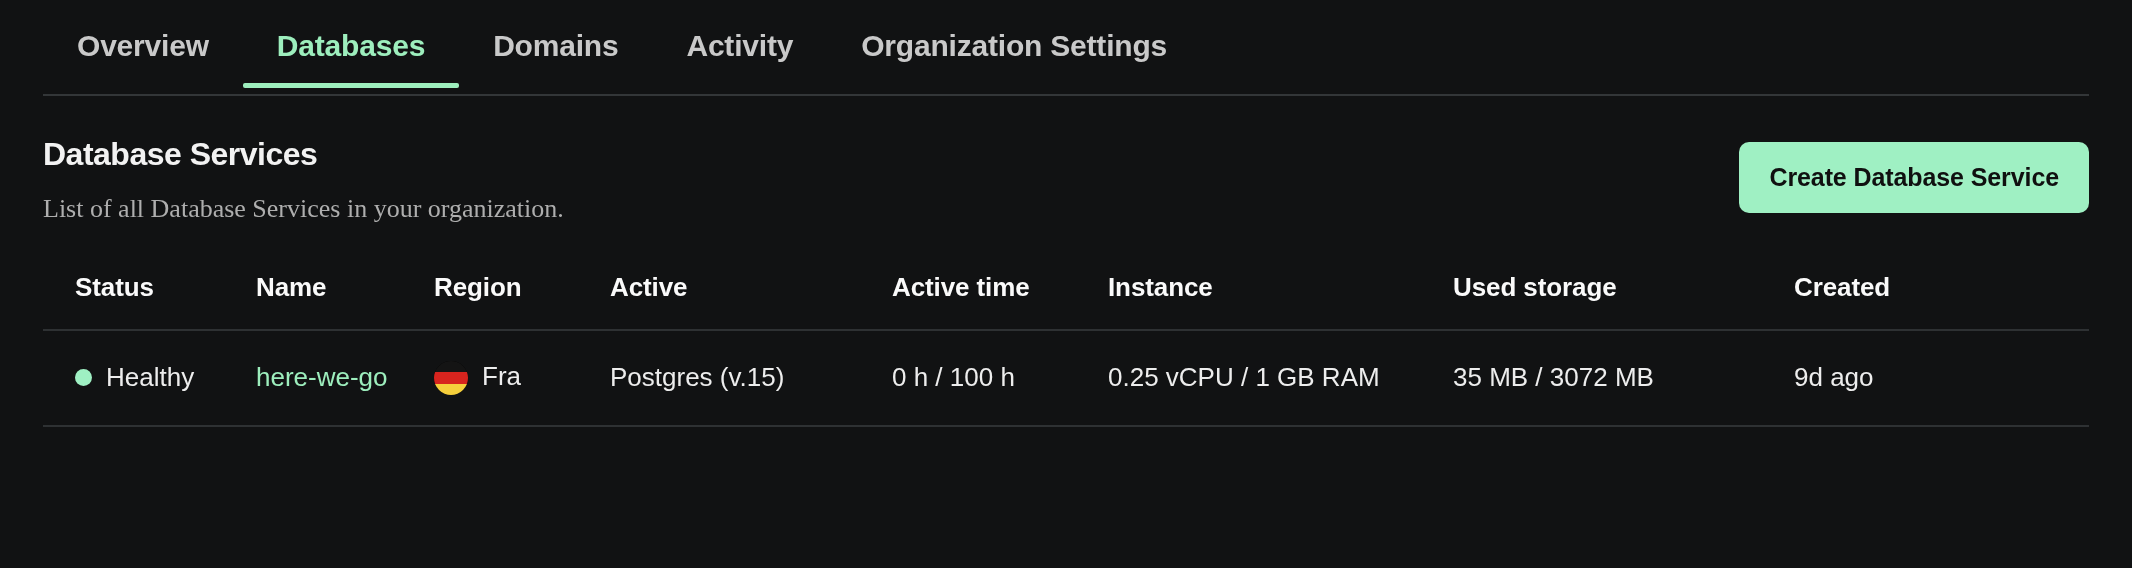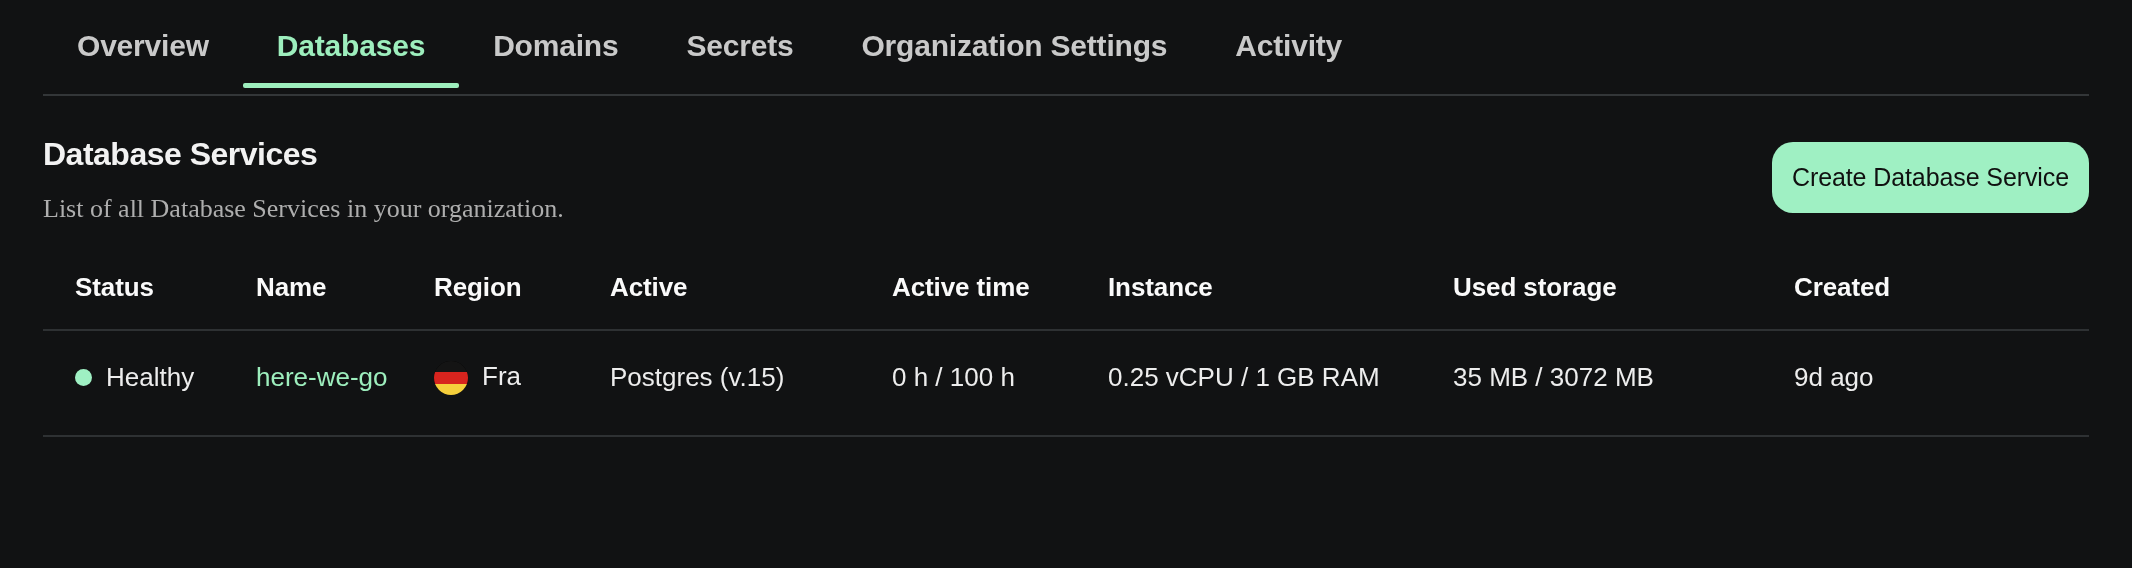--- a/index.html
+++ b/index.html
@@ -96,26 +96,26 @@
     font-weight:400;
     color:#aeaeae;
     line-height:1.2;
     font-family:Liberation Serif, serif;
   }
   .create-btn{
     margin-top:6px;
     background:var(--mint);
     color:#101010;
     border:none;
-    border-radius:21px;
+    border-radius:10px;
     font-family:inherit;
     font-size:25px;
-    font-weight:400;
+    font-weight:700;
     letter-spacing:-0.1px;
-    padding:21px 20px;
+    padding:21px 30px;
     cursor:pointer;
     white-space:nowrap;
   }
 
   
   .table-wrap{
     margin-top:48px;
     padding:0 43px;
   }
   table.svc{
@@ -132,21 +132,21 @@
     white-space:nowrap;
     letter-spacing:-0.1px;
   }
   table.svc thead tr{
     border-bottom:2px solid var(--border-soft);
   }
   table.svc td{
     font-size:26px;
     font-weight:400;
     color:#ededed;
-    padding:30px 0 40px 0;
+    padding:30px 0 30px 0;
     white-space:nowrap;
     vertical-align:middle;
   }
   table.svc tbody tr{
     border-bottom:2px solid var(--border-soft);
   }
   
   .col-status{width:213px;padding-left:32px !important;}
   .col-name{width:178px;}
   .col-region{width:176px;}
@@ -206,27 +206,24 @@
       <button class="tab">
         <span class="tab-label">Overview</span>
       </button>
       <button class="tab active">
         <span class="tab-label">Databases</span>
       </button>
       <button class="tab">
         <span class="tab-label">Domains</span>
       </button>
       <button class="tab">
-        <span class="tab-label">Secrets</span>
+        <span class="tab-label">Activity</span>
       </button>
       <button class="tab">
         <span class="tab-label">Organization Settings</span>
-      </button>
-      <button class="tab">
-        <span class="tab-label">Activity</span>
       </button>
     </div>
     <div class="tabbar-rule"></div>
   </nav>
 
   <header class="header">
     <div class="header-text">
       <h1 class="page-title">Database Services</h1>
       <p class="page-subtitle">List of all Database Services in your organization.</p>
     </div>

